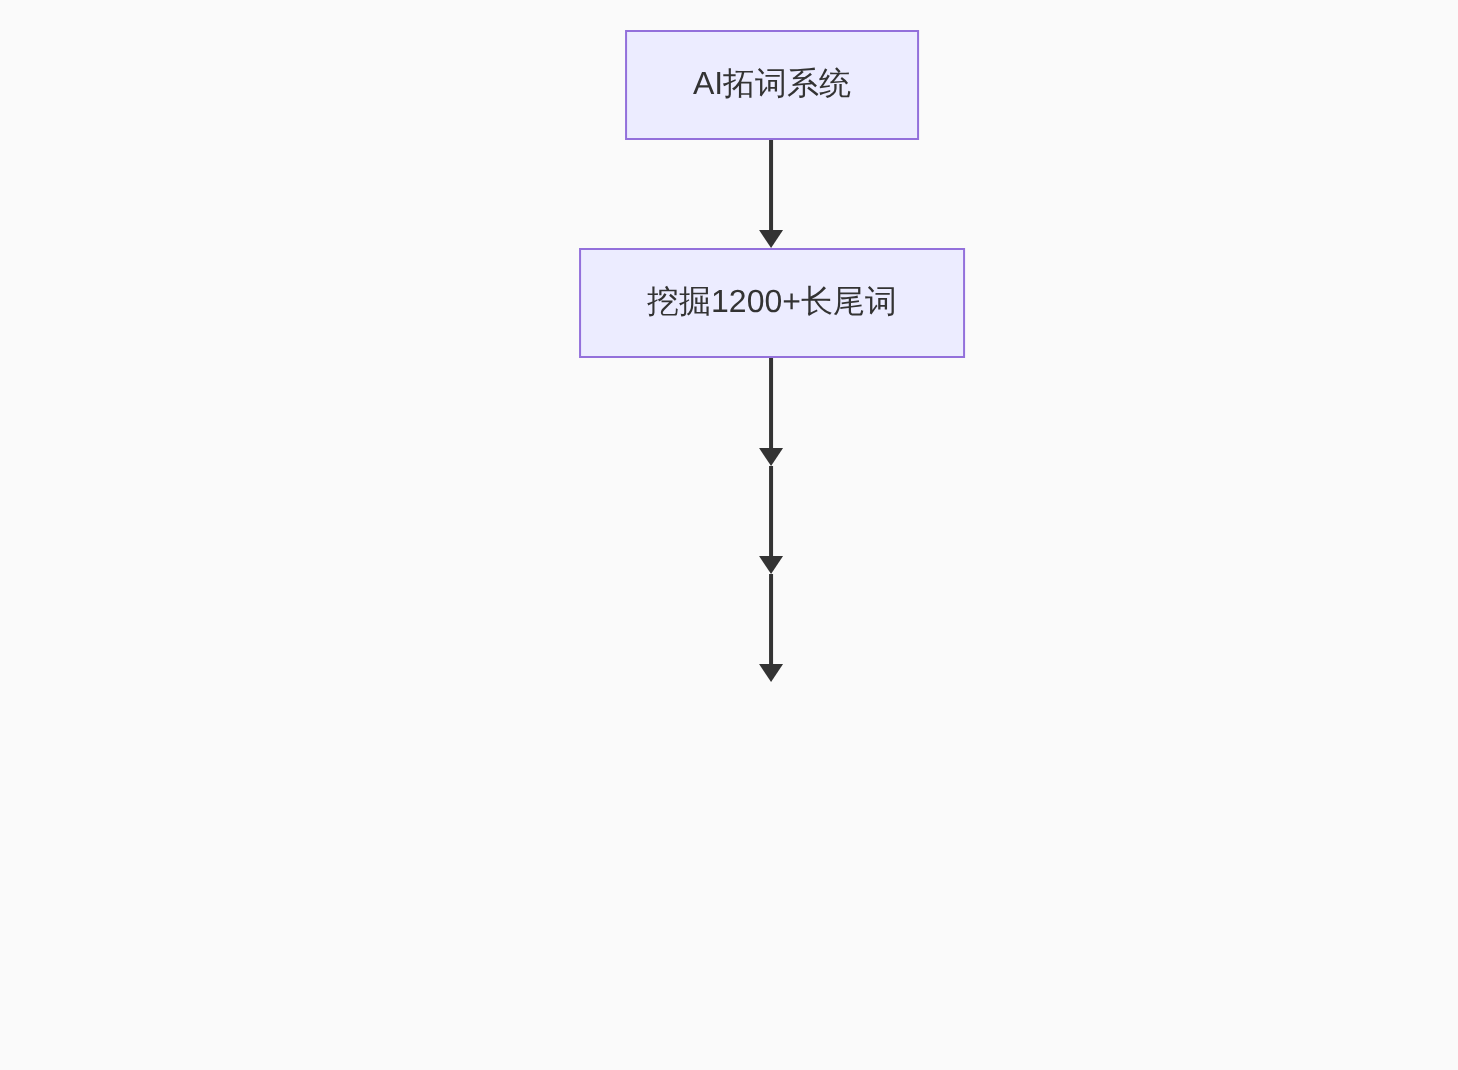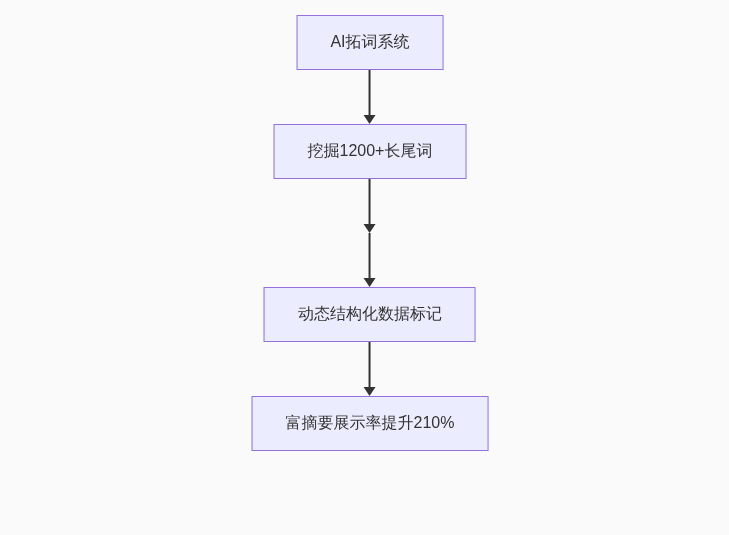--- a/index.html
+++ b/index.html
@@ -9,20 +9,21 @@
     height: 535px;
     background: #fafafa;
     font-family: "Liberation Sans", "DejaVu Sans", sans-serif;
     overflow: hidden;
   }
   .canvas {
     position: relative;
     width: 587px;
     height: 535px;
     background: #fafafa;
+    margin-left: 16px;
   }
   .flow {
     position: absolute;
     left: 370px;
     top: 15px;
     transform: translateX(-50%);
     display: flex;
     flex-direction: column;
     align-items: center;
   }
@@ -84,27 +85,21 @@
       <span class="shaft"></span>
       <span class="head"></span>
     </div>
 
 
     <div class="arrow">
       <span class="shaft"></span>
       <span class="head"></span>
     </div>
 
-    <div class="node">
-      <span>动态结构化数据标记</span>
-    </div>
 
     <div class="arrow">
       <span class="shaft"></span>
       <span class="head"></span>
     </div>
 
-    <div class="node">
-      <span>富摘要展示率提升210%</span>
-    </div>
 
   </div>
 </div>
 
 </body></html>

